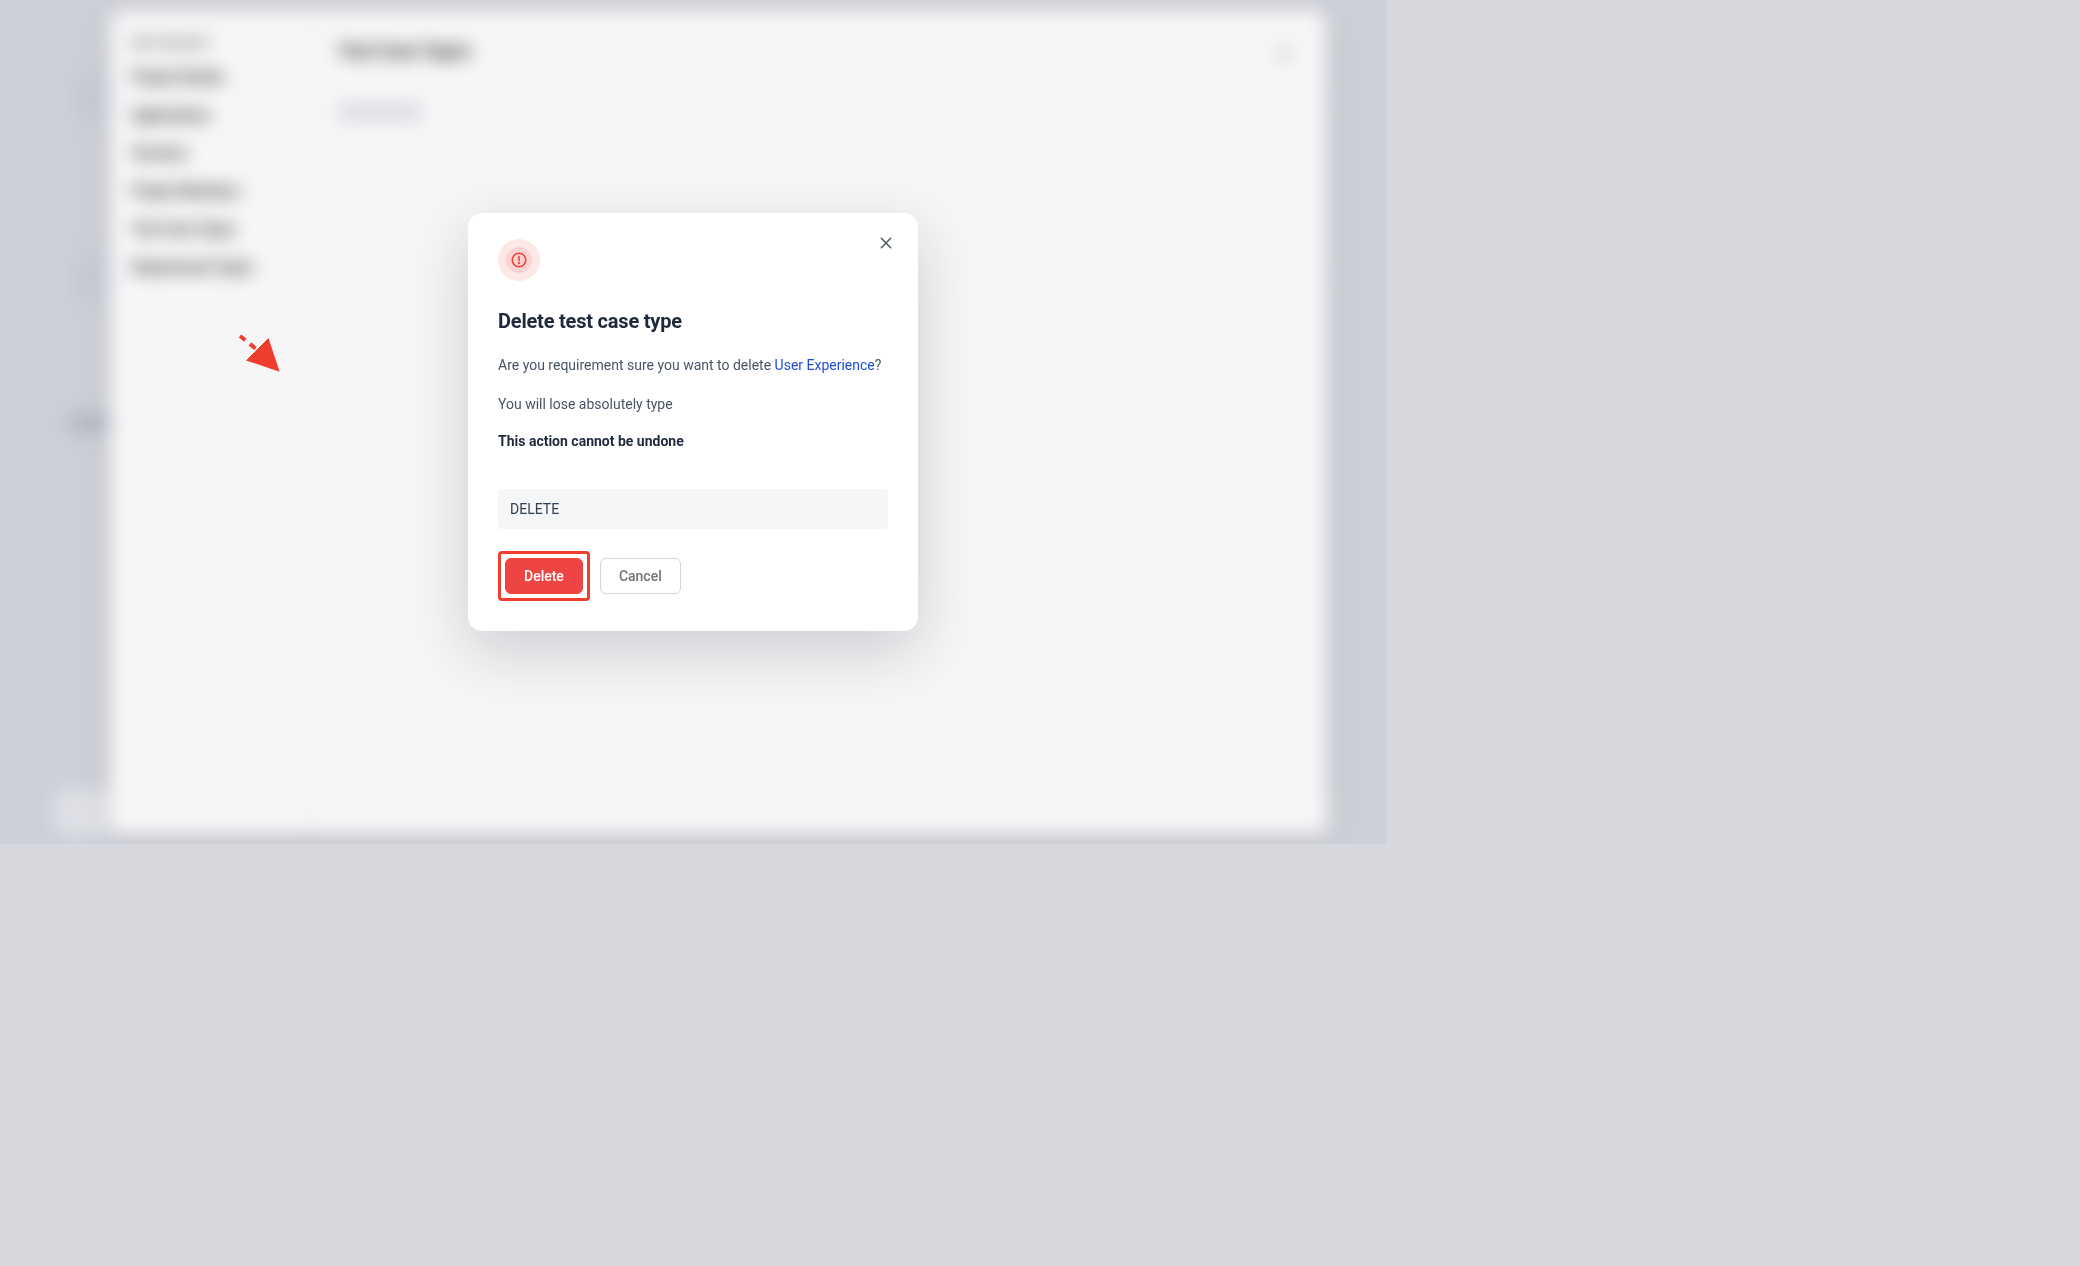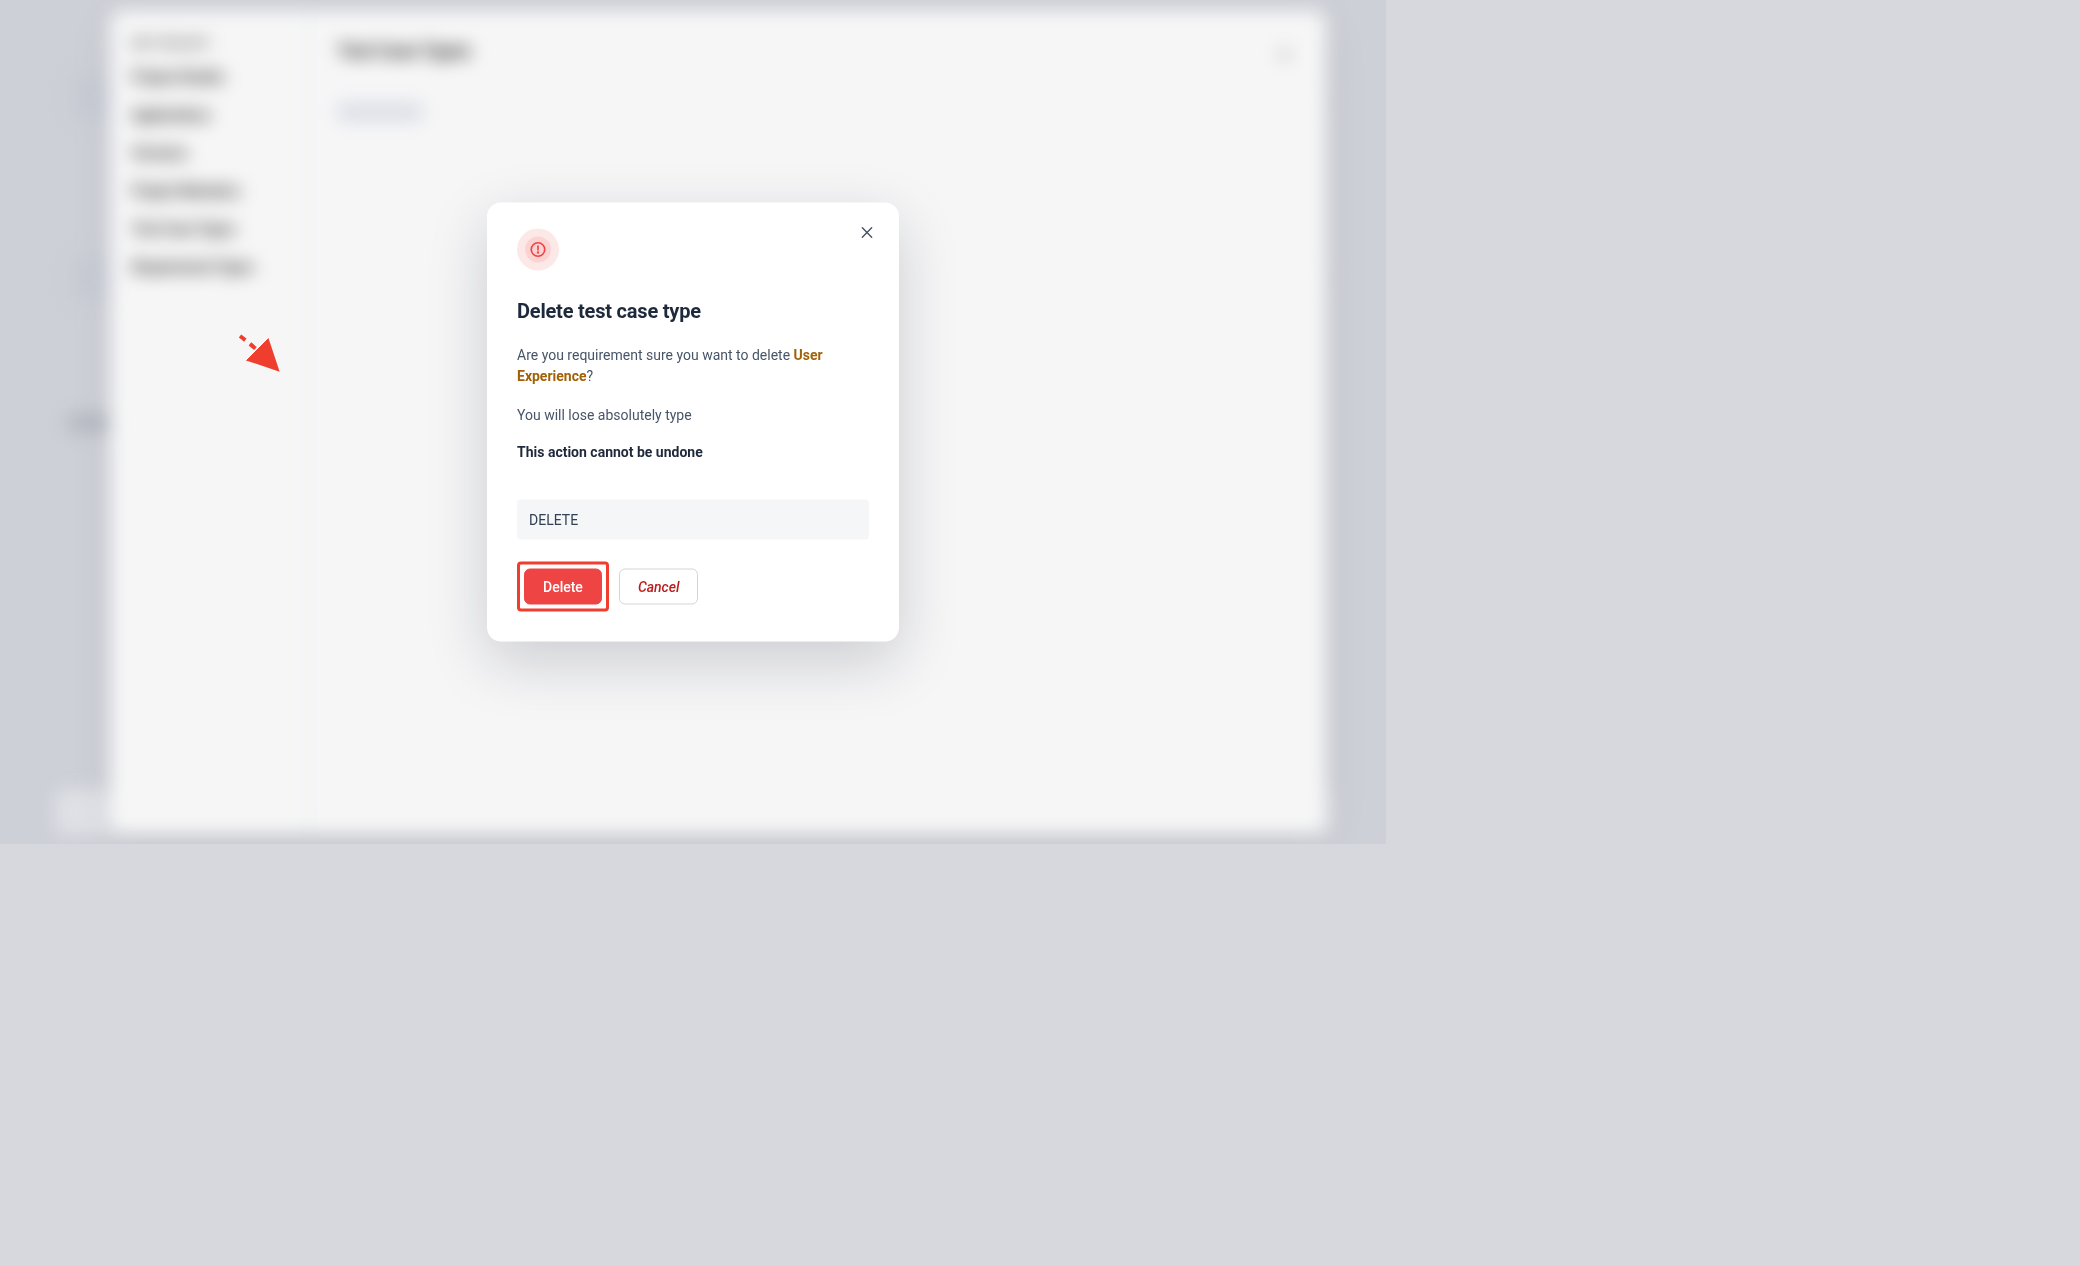--- a/index.html
+++ b/index.html
@@ -69,21 +69,21 @@
     .dim{
       position:absolute; inset:0;
       background:rgba(20,25,40,0.04);
     }
 
     
     .modal{
       position:absolute;
       left:50%; top:50%;
       transform:translate(-50%,-50%);
-      width:412px;
+      width:450px;
       background:#fff;
       border-radius:14px;
       box-shadow:0 20px 60px rgba(15,23,42,0.18);
       padding:26px 30px 30px 30px;
     }
     .modal-close{
       position:absolute; top:18px; right:20px;
       width:24px;height:24px;
       display:flex;align-items:center;justify-content:center;
       cursor:pointer;color:#4b5563;
@@ -105,21 +105,21 @@
     .icon-ring svg{position:relative;width:18px;height:18px;}
 
     .modal-title{
       font-size:20px;font-weight:700;color:#1e293b;
       letter-spacing:-0.01em;margin-bottom:22px;
     }
     .modal-text{
       font-size:14px;color:#475569;line-height:1.5;
       margin-bottom:18px;
     }
-    .modal-text strong{font-weight:700;color:#a16207;}
+    .modal-text strong{font-weight:400;color:#1d4ed8;}
     .modal-warn{
       font-size:14px;font-weight:700;color:#1e293b;
       margin-bottom:40px;
     }
 
     .confirm-input{
       width:100%;
       padding:12px 12px;
       font-size:14px;
       color:#334155;
@@ -135,21 +135,21 @@
       font-size:14px;font-weight:500;
       border-radius:6px;
       padding:9px 18px;
       cursor:pointer;
       font-family:inherit;
     }
     .btn-danger{
       background:#ef4444;color:#fff;border:1px solid #ef4444;
     }
     .btn-secondary{
-      background:#fff;color:#b91c1c;border:1px solid #d1d5db;font-style:italic;
+      background:#fff;color:#737373;border:1px solid #d1d5db;
     }
 
     
     .hl-box{
       padding:4px;
       border:3px solid #ef3d2e;
       border-radius:4px;
       display:inline-flex;
     }
 

